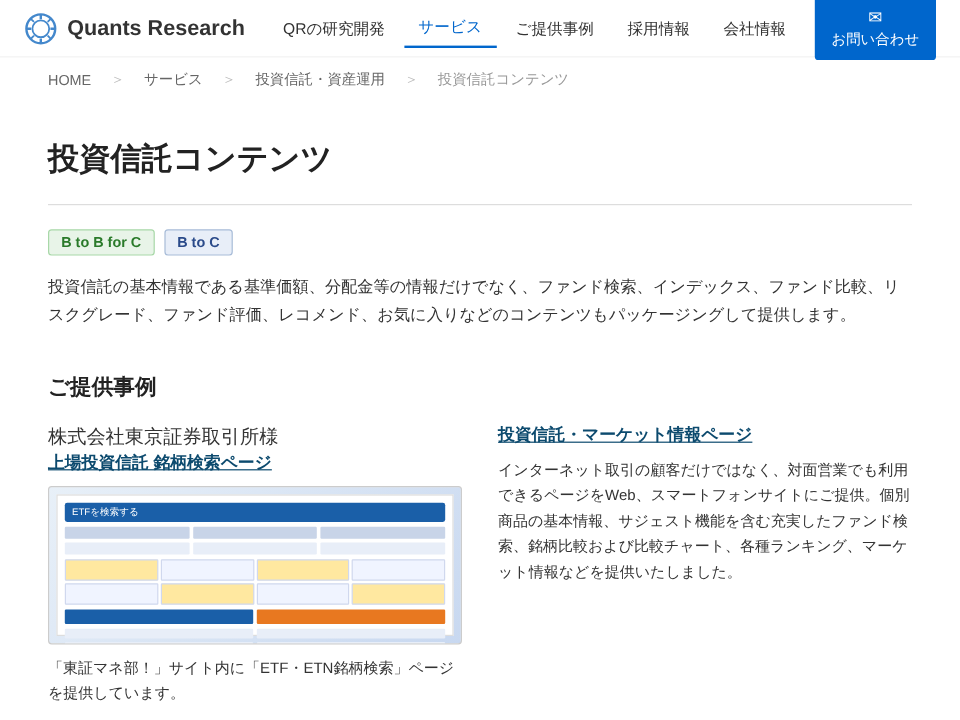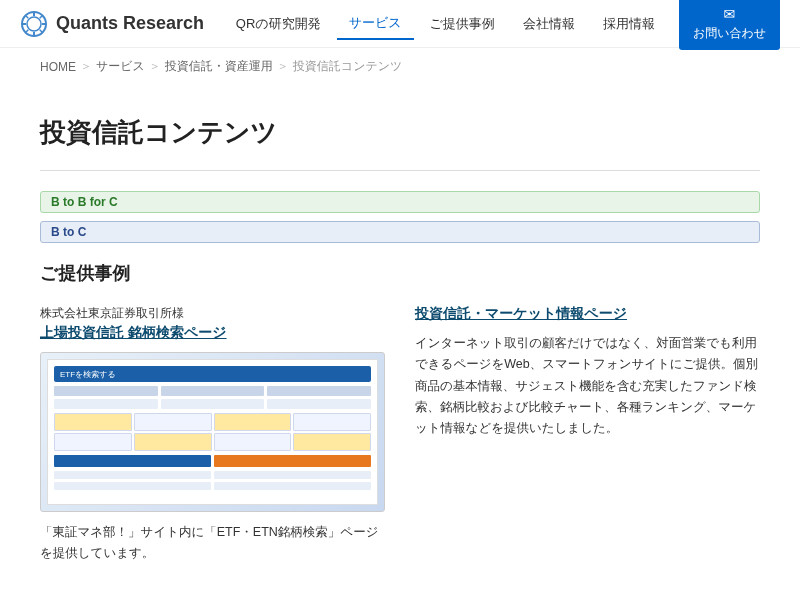--- a/index.html
+++ b/index.html
@@ -63,21 +63,21 @@
       margin-bottom: 1px;
     }
 
     
     .breadcrumb {
       padding: 10px 40px;
       font-size: 12px;
       color: #666;
       display: flex;
       align-items: center;
-      gap: 4px;
+      gap: 16px;
       background: #fff;
     }
     .breadcrumb span { color: #999; }
     .breadcrumb a { color: #666; text-decoration: none; }
     .breadcrumb .sep { color: #bbb; }
 
     
     .main-content {
       padding: 30px 40px 40px 40px;
       max-width: 800px;
@@ -94,21 +94,20 @@
       border: none;
       border-top: 1px solid #ddd;
       margin: 16px 0 20px 0;
     }
 
     
     .tags-area {
       display: flex;
       gap: 8px;
       margin-bottom: 14px;
-      flex-direction: column;
     }
     .tag {
       padding: 3px 10px;
       border-radius: 3px;
       font-size: 12px;
       font-weight: bold;
     }
     .tag-b2b {
       background: #e8f4e8;
       color: #2a7a2a;
@@ -138,34 +137,34 @@
     
     .cases-grid {
       display: grid;
       grid-template-columns: 1fr 1fr;
       gap: 30px;
       margin-bottom: 30px;
     }
 
     .case-item {}
     .case-company {
-      font-size: 12px;
+      font-size: 16px;
       color: #333;
       margin-bottom: 2px;
     }
     .case-service-title {
       font-size: 14px;
       font-weight: bold;
       color: #0c4a6e;
       margin-bottom: 10px;
       text-decoration: underline;
     }
     .case-screenshot {
       width: 100%;
-      height: 160px;
+      height: 132px;
       background: linear-gradient(135deg, #e8f0f8 0%, #c8d8f0 100%);
       border: 1px solid #ccc;
       border-radius: 3px;
       margin-bottom: 10px;
       position: relative;
       overflow: hidden;
     }
     .screenshot-inner {
       position: absolute;
       top: 6px;
@@ -257,22 +256,22 @@
       <line x1="19.7" y1="19.7" x2="22.5" y2="22.5" stroke="#4488cc" stroke-width="1.5"></line>
       <line x1="22.5" y1="5.5" x2="19.7" y2="8.3" stroke="#4488cc" stroke-width="1.5"></line>
       <line x1="8.3" y1="19.7" x2="5.5" y2="22.5" stroke="#4488cc" stroke-width="1.5"></line>
     </svg>
     <span class="logo-text">Quants Research</span>
   </div>
   <nav class="nav-area">
     <a class="nav-item">QRの研究開発</a>
     <a class="nav-item active">サービス</a>
     <a class="nav-item">ご提供事例</a>
+    <a class="nav-item">採用情報</a>
     <a class="nav-item">会社情報</a>
-    <a class="nav-item">採用情報</a>
     <div class="nav-contact">
       <span class="icon-mail">✉</span>
       <span>お問い合わせ</span>
     </div>
   </nav>
 </header>
 
 <div class="breadcrumb">
   <a>HOME</a>
   <span class="sep">＞</span>
@@ -285,20 +284,21 @@
 
 <div class="main-content">
   <h1 class="page-title">投資信託コンテンツ</h1>
   <hr class="divider">
 
   <div class="tags-area">
     <span class="tag tag-b2b">B to B for C</span>
     <span class="tag tag-b2c">B to C</span>
   </div>
 
+  <p class="intro-text">投資信託の基本情報である基準価額、分配金等の情報だけでなく、ファンド検索、インデックス、ファンド比較、リスクグレード、ファンド評価、レコメンド、お気に入りなどのコンテンツもパッケージングして提供します。</p>
 
   <h2 class="section-title">ご提供事例</h2>
 
   <div class="cases-grid">
 
     <div class="case-item">
       <div class="case-company">株式会社東京証券取引所様</div>
       <div class="case-service-title">上場投資信託 銘柄検索ページ</div>
 
       <div class="case-screenshot">

